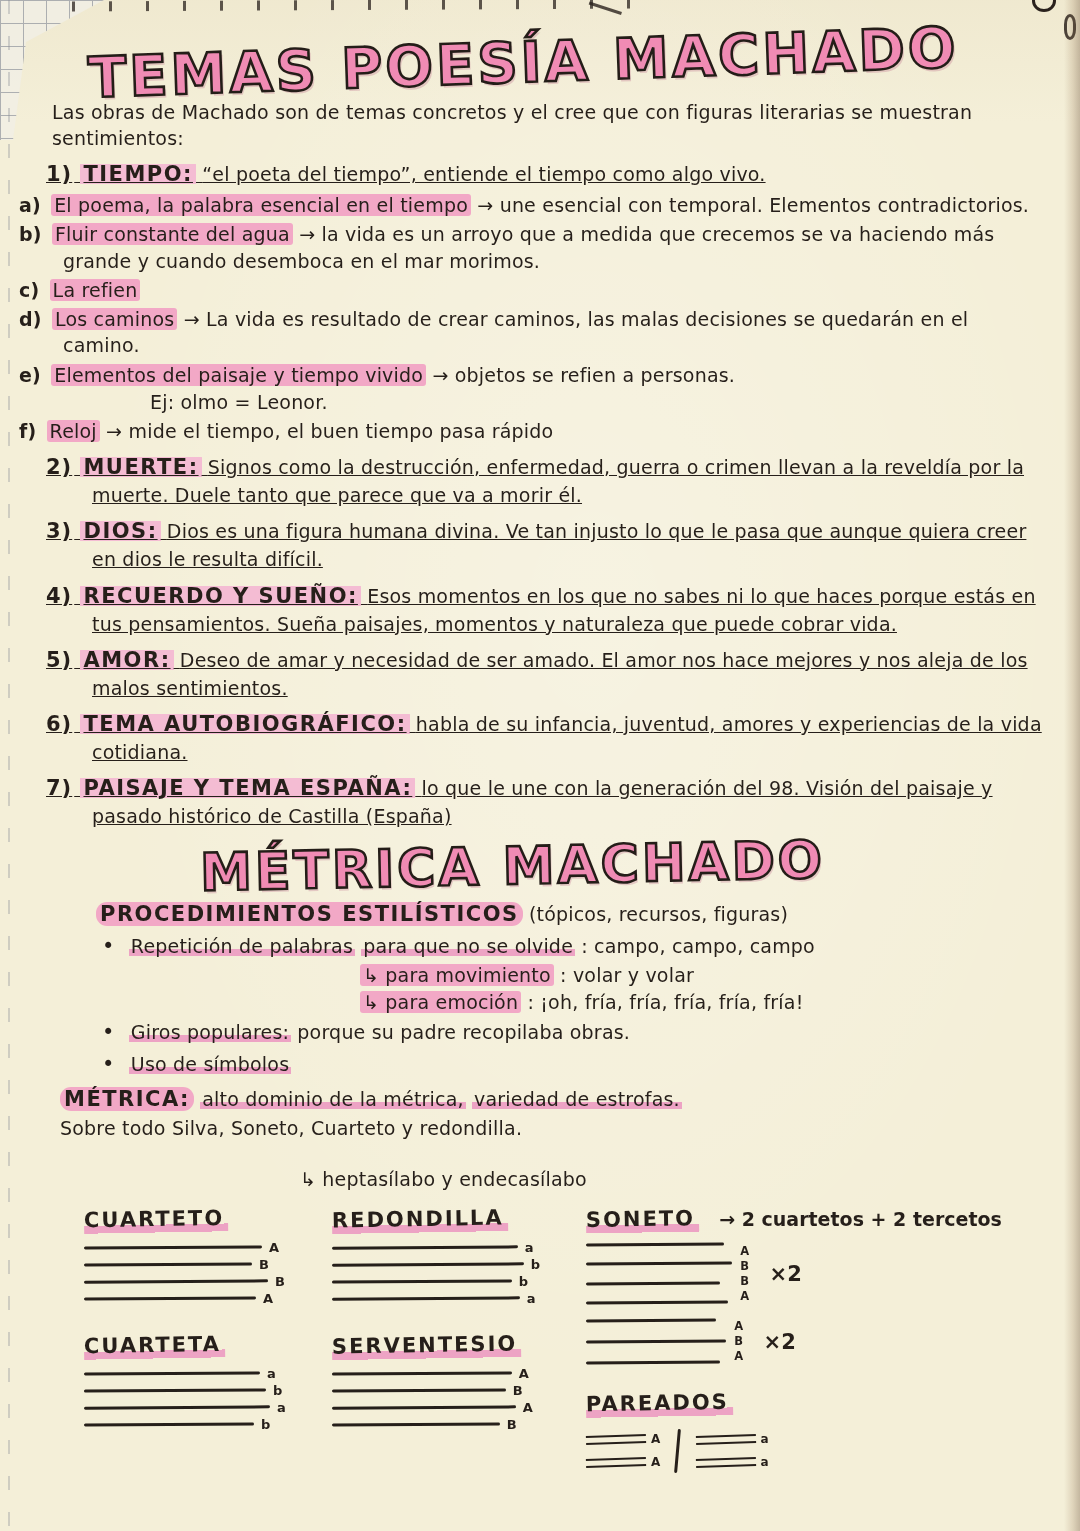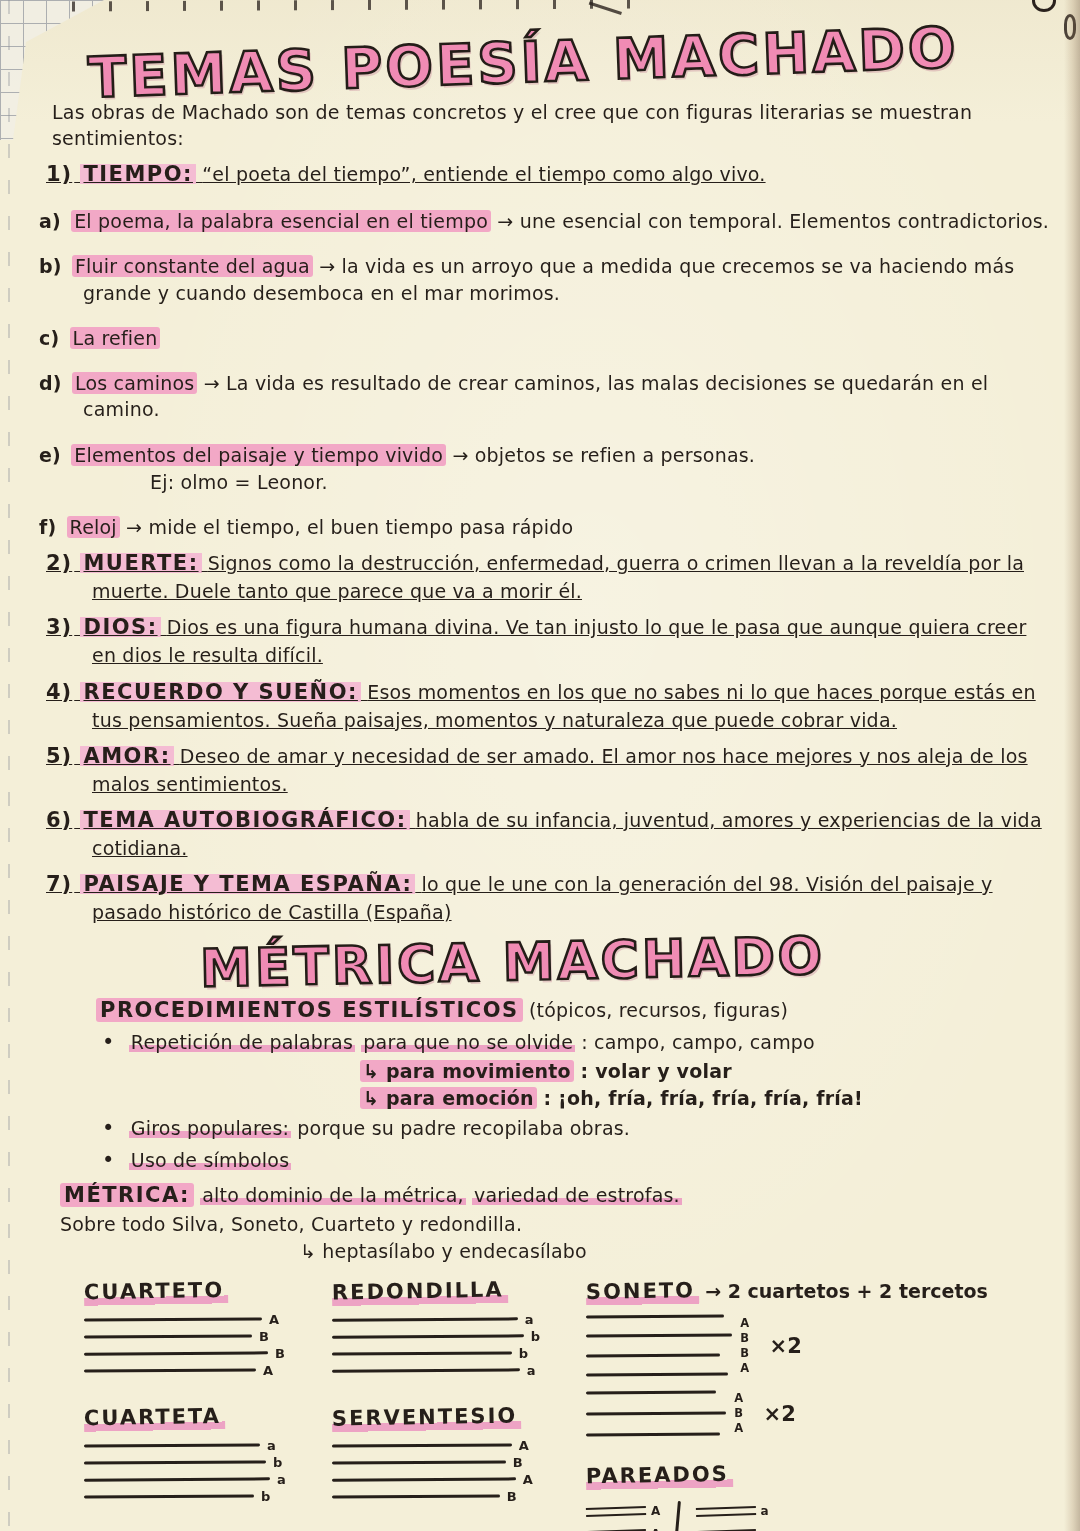--- a/index.html
+++ b/index.html
@@ -50,52 +50,52 @@
   .t2-wrap{padding:10px 0 2px 200px;}
   .t2-wrap .bubble{font-size:52px; transform:rotate(-1.2deg);}
   
   .txt{font-size:19px; line-height:1.38; letter-spacing:.2px;}
   .intro{padding:2px 70px 0 52px;}
   .theme{padding-left:92px; text-indent:-46px; margin-top:9px; padding-right:34px;text-decoration:underline;}
   .theme .num{font-weight:700; font-size:21px; letter-spacing:1px; margin-right:2px;}
   .theme .head{font-weight:700; font-size:21px; letter-spacing:1.5px;
     background:linear-gradient(transparent 8%, var(--hlsoft) 8% 92%, transparent 92%);
     padding:0 3px; border-radius:3px;}
-  .sub{padding-left:83px; text-indent:-44px; margin-top:19px; padding-right:30px;}
+  .sub{padding-left:63px; text-indent:-44px; margin-top:3px; padding-right:30px;}
   .sub .letter{font-weight:600; margin-right:4px;}
   .hl{background:var(--highlight); padding:0 3px; border-radius:3px;}
   .sub-extra{padding-left:150px; margin-top:1px;}
   .u-pink{background:linear-gradient(transparent 62%, var(--underline) 62% 97%, transparent 97%); padding:0 2px;}
-  .hl-strong{background:var(--highlight); padding:0 4px; border-radius:3px;}
+  .hl-strong{background:var(--highlight); padding:0 4px; border-radius:11px;}
   
   .est-head{padding:4px 30px 0 96px; font-size:19px;}
   .est-head .lead{font-weight:700; font-size:21px; letter-spacing:1.5px;}
   .bullet{padding-left:118px; text-indent:-16px; margin-top:3px; padding-right:26px;}
   .bullet::before{content:"•"; margin-right:8px; font-size:21px;}
-  .subarrow{padding-left:360px; margin-top:1px;font-weight:bold;}
+  .subarrow{padding-left:360px; margin-top:1px;}
   .met{padding:6px 30px 0 60px;}
   .met .label{font-weight:700; font-size:21px; letter-spacing:1.5px;text-align:center;}
   .met2{padding:1px 30px 0 60px;}
-  .met3{padding:1px 30px 0 300px;}
+  .met3{padding:1px 30px 0 300px;margin-top:24px;}
   
   .stanza-grid{display:flex; gap:46px; padding:14px 20px 0 84px;}
   .scol{display:flex; flex-direction:column;}
   .stanza{margin-bottom:26px;}
   .sname{display:inline-block; font-weight:700; font-size:21px; letter-spacing:2px;
     background:linear-gradient(transparent 68%, var(--underline) 68% 98%, transparent 98%);
     padding:0 4px 2px 0; transform:rotate(-1deg); margin-bottom:6px; white-space:nowrap;}
   .srow{display:flex; align-items:center; height:17px;}
   .sl{height:3.2px; background:var(--ink); border-radius:2px; flex:none; transform:rotate(-.4deg);}
   .sletter{margin-left:7px; font-weight:700; font-size:13px;}
   .sblock{display:flex; align-items:center; margin:4px 0 14px 0;}
   .slines{display:flex; flex-direction:column; justify-content:space-between;}
   .vletters{writing-mode:vertical-rl; text-orientation:upright; font-weight:700;
     font-size:11.5px; letter-spacing:1px; margin-left:6px; line-height:1;}
   .mult{font-size:21px; font-weight:600; margin-left:20px;}
-  .snote{font-size:19px; font-weight:600; margin-left:6px; white-space:nowrap;}
+  .snote{font-size:19px; font-weight:600; margin-left:20px; white-space:nowrap;}
   .pair-wrap{display:flex; align-items:center; gap:12px; margin-top:6px;}
   .pair{display:flex; flex-direction:column; gap:9px;}
   .prow{display:flex; align-items:center; gap:5px;}
   .pl{width:60px; height:9px; border-top:2.6px solid var(--ink); border-bottom:2.6px solid var(--ink); transform:rotate(-2deg);}
   .pletter{font-weight:700; font-size:12px;}
   .pdiv{width:3.2px; height:44px; background:var(--ink); border-radius:2px; transform:rotate(5deg); margin:0 4px;}
 </style>
 </head>
 <body>
 

